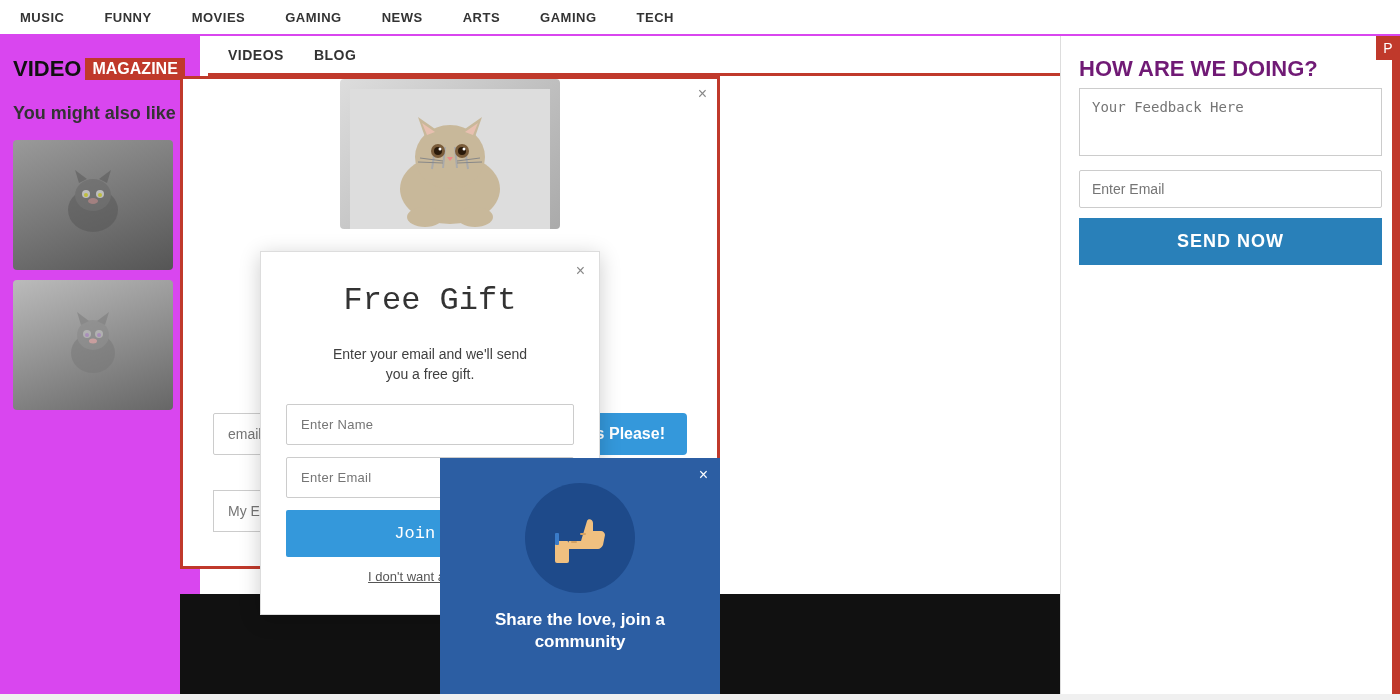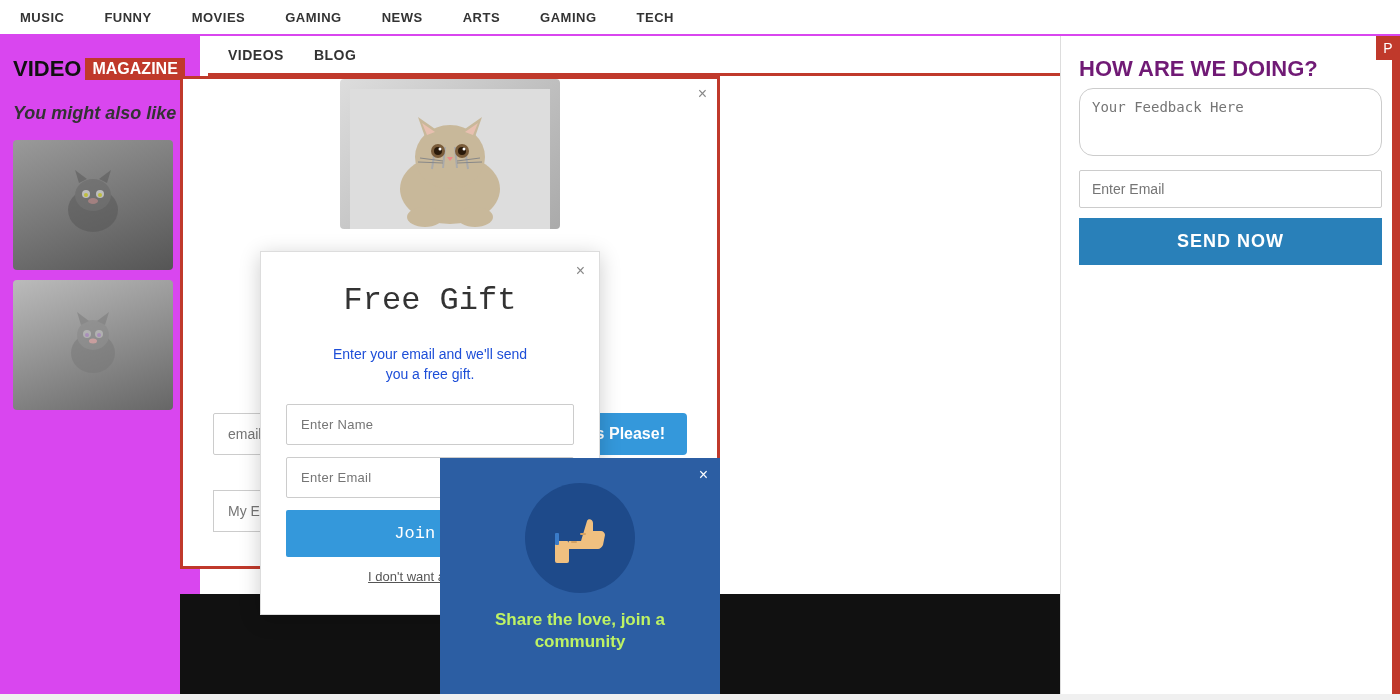--- a/index.html
+++ b/index.html
@@ -63,21 +63,20 @@
       font-size: 16px;
       font-weight: 700;
       padding: 2px 7px;
     }
     .you-might {
       font-size: 18px;
       font-weight: 600;
       color: #333;
       margin-bottom: 15px;
       line-height: 1.3;
-      font-style: italic;
     }
     .cat-thumb {
       width: 160px;
       height: 130px;
       border-radius: 4px;
       margin-bottom: 10px;
       overflow: hidden;
       background: #888;
     }
     .cat-thumb.cat1 {
@@ -271,21 +270,21 @@
     }
     .free-gift-title {
       font-size: 32px;
       font-family: 'Courier New', monospace;
       color: #333;
       margin-bottom: 26px;
       font-weight: 400;
     }
     .free-gift-desc {
       font-size: 14px;
-      color: #1d4ed8;
+      color: #404040;
       margin-bottom: 20px;
       line-height: 1.4;
     }
     .free-gift-input {
       width: 100%;
       padding: 12px 14px;
       border: 1px solid #ccc;
       border-radius: 2px;
       font-size: 13px;
       color: #bbb;
@@ -328,21 +327,21 @@
     }
     .feedback-subtitle {
       font-size: 13px;
       color: #555;
       margin-bottom: 14px;
     }
     .feedback-textarea {
       width: 100%;
       height: 68px;
       border: 1px solid #ccc;
-      border-radius: 14px;
+      border-radius: 0;
       padding: 10px 12px;
       font-size: 14px;
       color: #bbb;
       resize: none;
       margin-bottom: 10px;
     }
     .feedback-email {
       width: 100%;
       padding: 10px 12px;
       border: 1px solid #ccc;
@@ -411,21 +410,21 @@
       border-radius: 50%;
       background: #1e4a8a;
       display: flex;
       align-items: center;
       justify-content: center;
       margin: 0 auto 16px;
     }
     .fb-share-text {
       font-size: 17px;
       font-weight: 700;
-      color: #bef264;
+      color: #ffffff;
       margin-bottom: 16px;
       line-height: 1.3;
     }
     .fb-like-btn {
       background: #fff;
       color: #2c5ea3;
       border: none;
       padding: 14px 30px;
       font-size: 16px;
       font-weight: 700;

